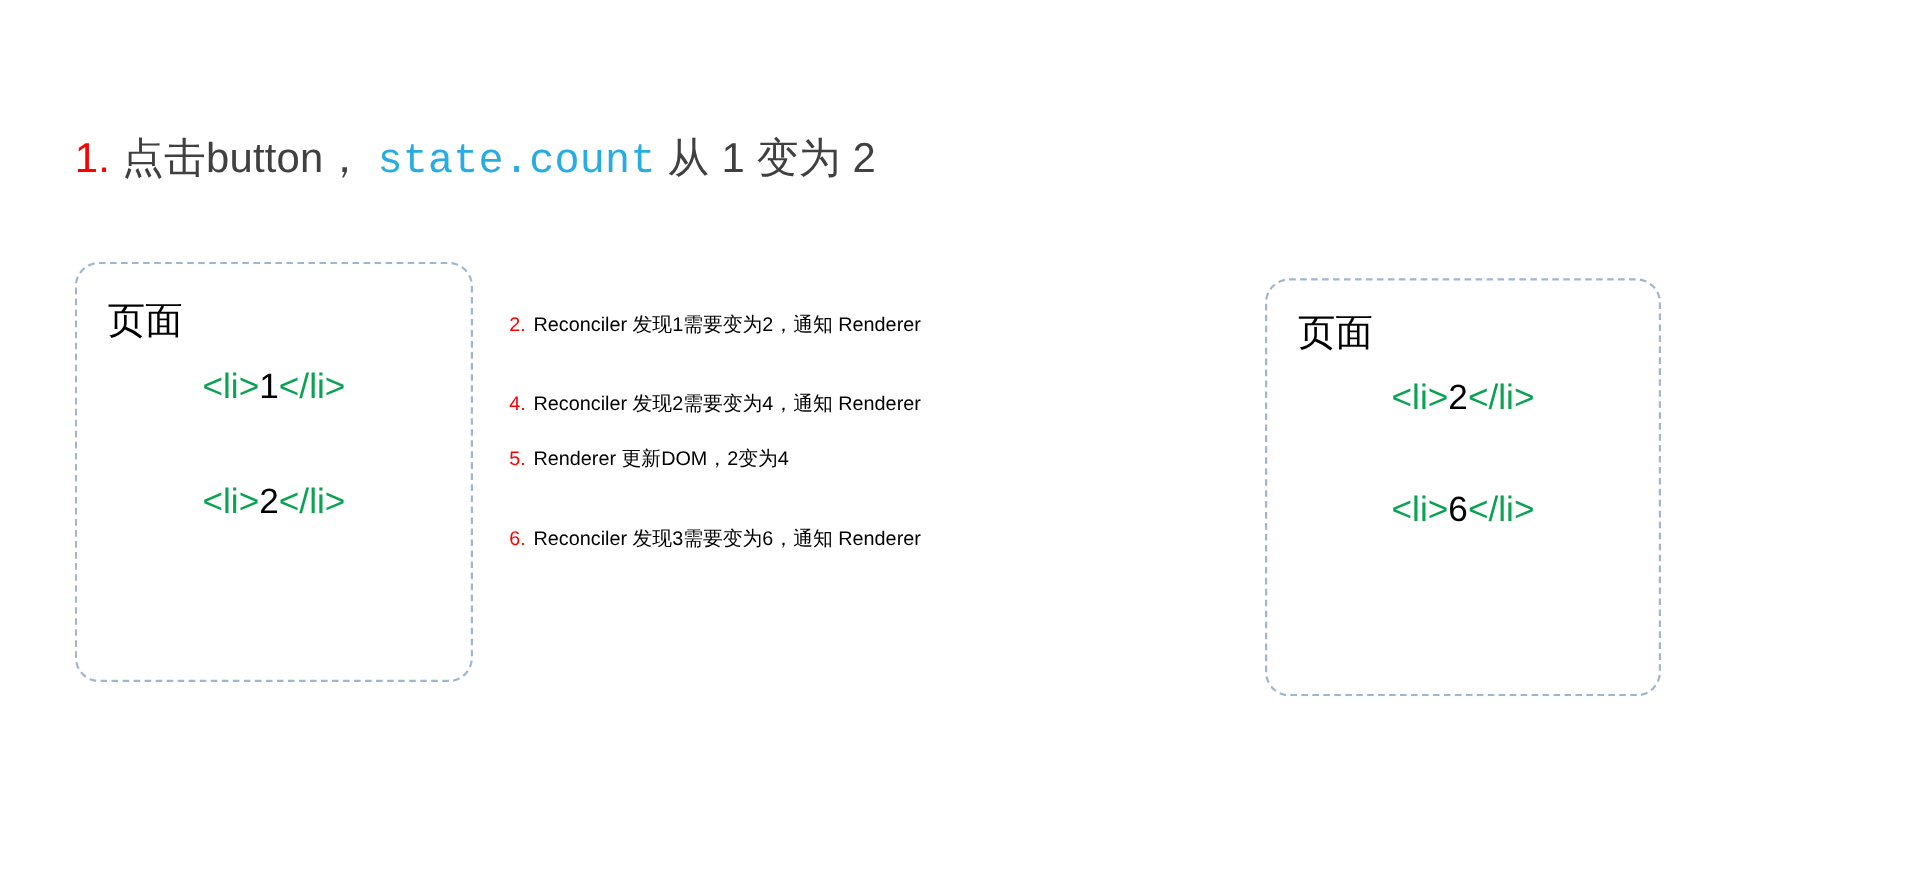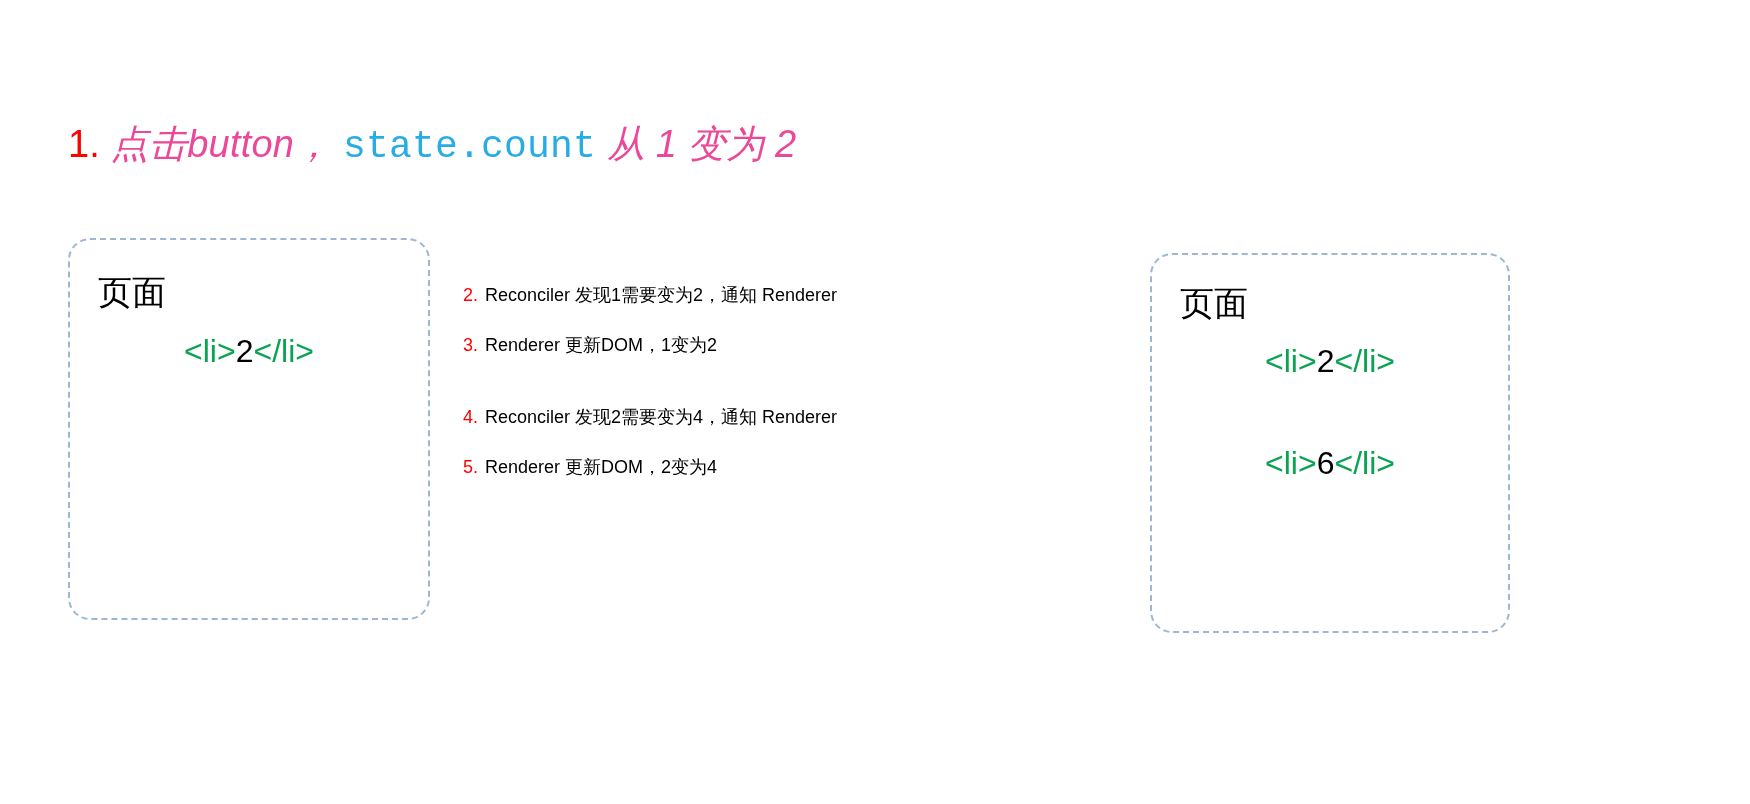--- a/index.html
+++ b/index.html
@@ -25,22 +25,21 @@
     top: 118px;
     font-size: 38px;
     line-height: 52px;
     white-space: nowrap;
     letter-spacing: 0.2px;
   }
   .title-num {
     color: #ff0000;
   }
   .title-text {
-    color: #ec4899;
-    font-style: italic;
+    color: #404040;
   }
   .title-code {
     color: #27ace4;
     font-family: Liberation Mono, monospace;
   }
 
   
   .page-box {
     position: absolute;
     box-sizing: border-box;
@@ -132,34 +131,35 @@
 <div class="title-line">
   <span class="title-num">1.</span>
   <span class="title-text">点击button，</span>
   <span class="title-code">state.count</span>
   <span class="title-text">从 1 变为 2</span>
 </div>
 
 <div class="page-box page-box-left">
   <div class="page-heading">页面</div>
   <ul class="li-list">
+    <li class="li-row"><span class="tag">&lt;li&gt;</span><span class="li-val">1</span><span class="tag">&lt;/li&gt;</span></li>
     <li class="li-row"><span class="tag">&lt;li&gt;</span><span class="li-val">2</span><span class="tag">&lt;/li&gt;</span></li>
   </ul>
 </div>
 
 <div class="steps">
   <div class="step-group">
     <div class="step-row"><span class="step-idx">2.</span><span>Reconciler 发现1需要变为2，通知 Renderer</span></div>
-    <div class="step-row"><span class="step-idx">3.</span><span>Renderer 更新DOM，1变为2</span></div>
   </div>
   <div class="step-group">
     <div class="step-row"><span class="step-idx">4.</span><span>Reconciler 发现2需要变为4，通知 Renderer</span></div>
     <div class="step-row"><span class="step-idx">5.</span><span>Renderer 更新DOM，2变为4</span></div>
   </div>
   <div class="step-group">
+    <div class="step-row"><span class="step-idx">6.</span><span>Reconciler 发现3需要变为6，通知 Renderer</span></div>
   </div>
 </div>
 
 <div class="page-box page-box-right">
   <div class="page-heading">页面</div>
   <ul class="li-list">
     <li class="li-row"><span class="tag">&lt;li&gt;</span><span class="li-val">2</span><span class="tag">&lt;/li&gt;</span></li>
     <li class="li-row"><span class="tag">&lt;li&gt;</span><span class="li-val">6</span><span class="tag">&lt;/li&gt;</span></li>
   </ul>
 </div>

